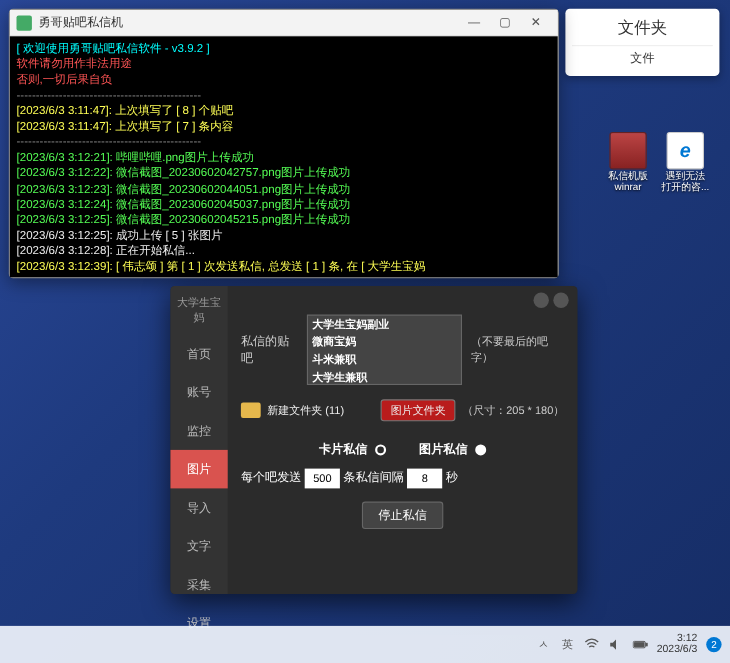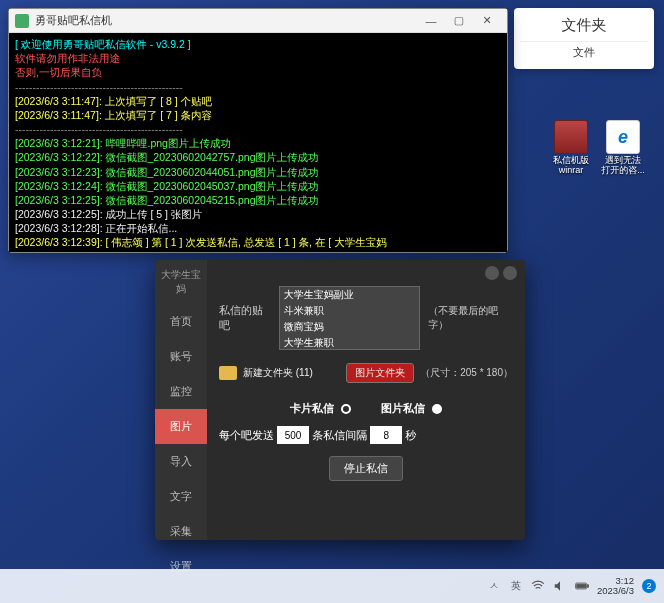--- a/index.html
+++ b/index.html
@@ -72,21 +72,21 @@
 .settings-main { flex: 1; padding: 8px 12px; position: relative; }
 .titlebar-btns { position: absolute; top: 6px; right: 8px; display: flex; gap: 4px; }
 .tb-btn { width: 14px; height: 14px; border-radius: 50%; border: none; cursor: pointer; }
 .tb-min { background: #555; }
 .tb-close { background: #555; }
 .row { display: flex; align-items: center; gap: 8px; margin: 6px 0; }
 .list-box {
   width: 150px; height: 64px; background: #444; border: 1px solid #666;
   font-size: 10px; overflow: hidden; color: #fff;
 }
-.list-box div { padding: 1px 4px; }
+.list-box div { padding: 1px 4px; font-weight: bold; }
 .hint { font-size: 10px; color: #ccc; }
 .folder-row { display: flex; align-items: center; gap: 6px; margin-top: 13px; }
 .folder-ico { width: 18px; height: 14px; background: #e6b84c; border-radius: 2px; }
 .folder-label { flex: 1; font-size: 10px; color: #eee; }
 .folder-btn { background: #b91c1c; border: 1px solid #777; color: #eee; font-size: 10px; padding: 2px 8px; border-radius: 3px; cursor: pointer; }
 .size-info { font-size: 10px; color: #ccc; }
 .radio-row { display: flex; gap: 30px; justify-content: center; margin-top: 18px; font-size: 11px; color: #fff; font-weight: bold; }
 .radio { width: 10px; height: 10px; border: 2px solid #fff; border-radius: 50%; display: inline-block; vertical-align: middle; margin-left: 4px; }
 .radio.on { background: #fff; }
 .input-row { display: flex; align-items: center; justify-content: flex-start; margin-top: 10px; font-size: 11px; color: #fff; }
@@ -165,22 +165,22 @@
   </div>
   <div class="settings-main">
     <div class="titlebar-btns">
       <button class="tb-btn tb-min"></button>
       <button class="tb-btn tb-close"></button>
     </div>
     <div class="row" style="margin-top:18px">
       <span>私信的贴吧</span>
       <div class="list-box" id="tieba-list">
           <div>大学生宝妈副业</div>
+          <div>微商宝妈</div>
           <div>斗米兼职</div>
-          <div>微商宝妈</div>
           <div>大学生兼职</div>
         </div>
       <span class="hint">（不要最后的吧字）</span>
     </div>
     <div class="folder-row">
       <div class="folder-ico"></div>
       <span class="folder-label">新建文件夹 (11)</span>
       <button class="folder-btn">图片文件夹</button>
       <span class="size-info">（尺寸：205 * 180）</span>
     </div>

